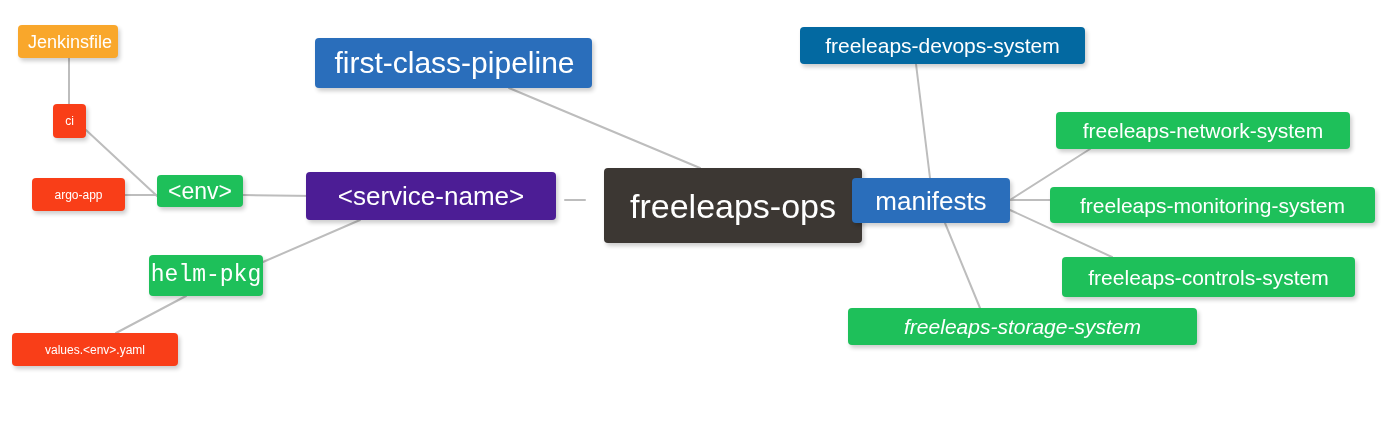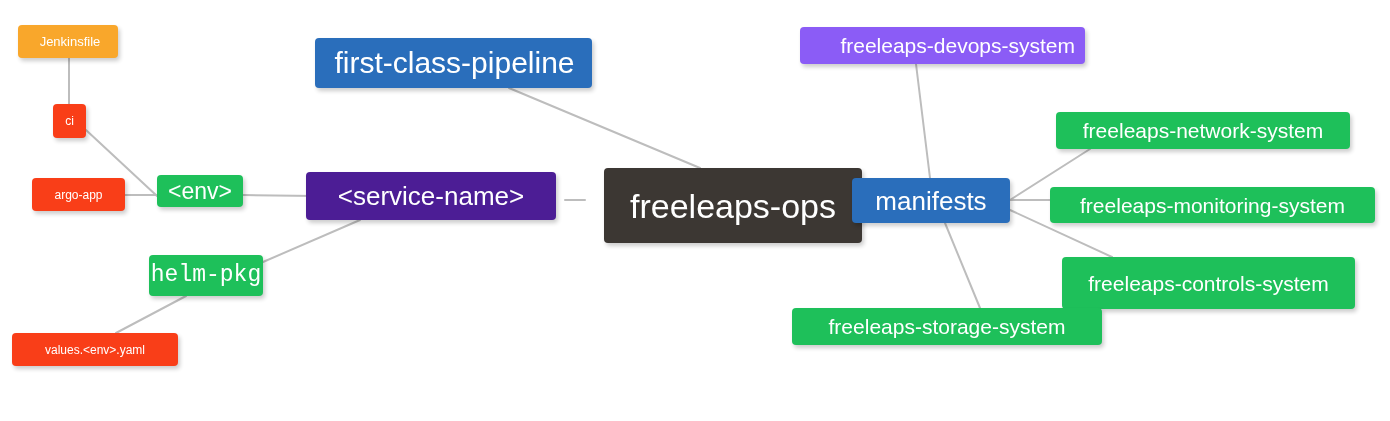--- a/index.html
+++ b/index.html
@@ -46,21 +46,21 @@
   .mm-label {
     display: block;
     white-space: nowrap;
   }
   
   .sz-root   { font-size: 34px; margin-left: 19px; }
   .sz-big    { font-size: 30px; }
   .sz-mid    { font-size: 26px; }
   .sz-sub    { font-size: 23px; }
   .sz-small  { font-size: 21px; }
-  .sz-tiny   { font-size: 13px; padding-left: 14px; }
+  .sz-tiny   { font-size: 18px; padding-left: 14px; }
   .sz-micro  { font-size: 12px; }
 </style>
 </head>
 <body>
 
 <div id="canvas">
   <svg id="edge-layer" viewBox="0 0 1390 421" width="1390" height="421" xmlns="http://www.w3.org/2000/svg">
       <line x1="69" y1="58" x2="69" y2="104" stroke="#bdbdbd" stroke-width="2" stroke-linecap="round"></line>
       <line x1="86" y1="130" x2="157" y2="196" stroke="#bdbdbd" stroke-width="2" stroke-linecap="round"></line>
       <line x1="125" y1="195" x2="157" y2="195" stroke="#bdbdbd" stroke-width="2" stroke-linecap="round"></line>
@@ -100,29 +100,29 @@
       </div>
       <div class="mm-node sz-mid" style="left: 852px; top: 178px; width: 158px; height: 45px; background: rgb(42, 110, 187); color: rgb(255, 255, 255);">
         <span class="mm-label">manifests</span>
       </div>
       <div class="mm-node sz-sub" style="left: 149px; top: 255px; width: 114px; height: 41px; background: rgb(30, 192, 90); color: rgb(255, 255, 255); font-family: Liberation Mono, monospace;">
         <span class="mm-label">helm-pkg</span>
       </div>
       <div class="mm-node sz-micro" style="left: 12px; top: 333px; width: 166px; height: 33px; background: rgb(249, 62, 24); color: rgb(255, 255, 255);">
         <span class="mm-label">values.&lt;env&gt;.yaml</span>
       </div>
-      <div class="mm-node sz-small" style="left: 800px; top: 27px; width: 285px; height: 37px; background: #8b5cf6; color: rgb(255, 255, 255); justify-content: flex-end;">
+      <div class="mm-node sz-small" style="left: 800px; top: 27px; width: 285px; height: 37px; background: #0369a1; color: rgb(255, 255, 255);">
         <span class="mm-label">freeleaps-devops-system</span>
       </div>
       <div class="mm-node sz-small" style="left: 1056px; top: 112px; width: 294px; height: 37px; background: rgb(30, 192, 90); color: rgb(255, 255, 255);">
         <span class="mm-label">freeleaps-network-system</span>
       </div>
       <div class="mm-node sz-small" style="left: 1050px; top: 187px; width: 325px; height: 36px; background: rgb(30, 192, 90); color: rgb(255, 255, 255);">
         <span class="mm-label">freeleaps-monitoring-system</span>
       </div>
-      <div class="mm-node sz-small" style="left: 1062px; top: 257px; width: 293px; height: 52px; background: rgb(30, 192, 90); color: rgb(255, 255, 255);">
+      <div class="mm-node sz-small" style="left: 1062px; top: 257px; width: 293px; height: 40px; background: rgb(30, 192, 90); color: rgb(255, 255, 255);">
         <span class="mm-label">freeleaps-controls-system</span>
       </div>
-      <div class="mm-node sz-small" style="left: 792px; top: 308px; width: 310px; height: 37px; background: rgb(30, 192, 90); color: rgb(255, 255, 255);">
+      <div class="mm-node sz-small" style="left: 848px; top: 308px; width: 349px; height: 37px; background: rgb(30, 192, 90); color: rgb(255, 255, 255); font-style: italic;">
         <span class="mm-label">freeleaps-storage-system</span>
       </div>
     </div>
 </div>
 
 </body></html>

